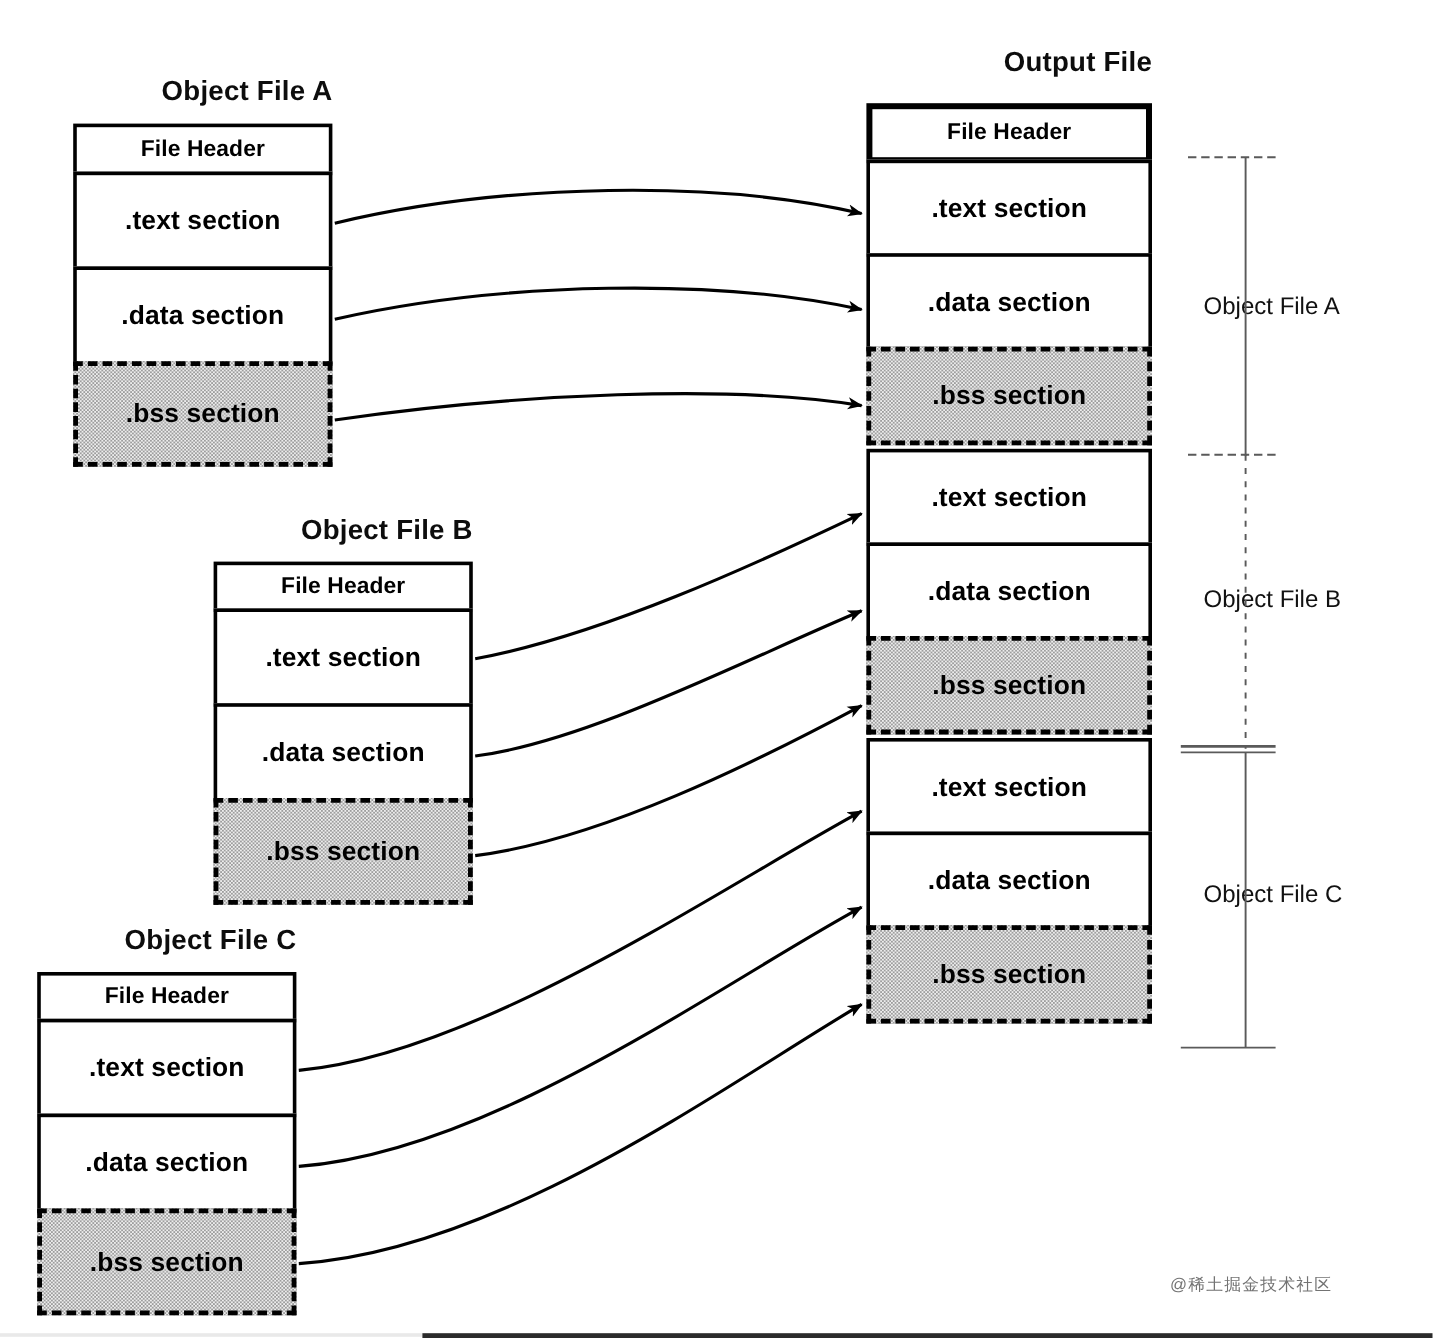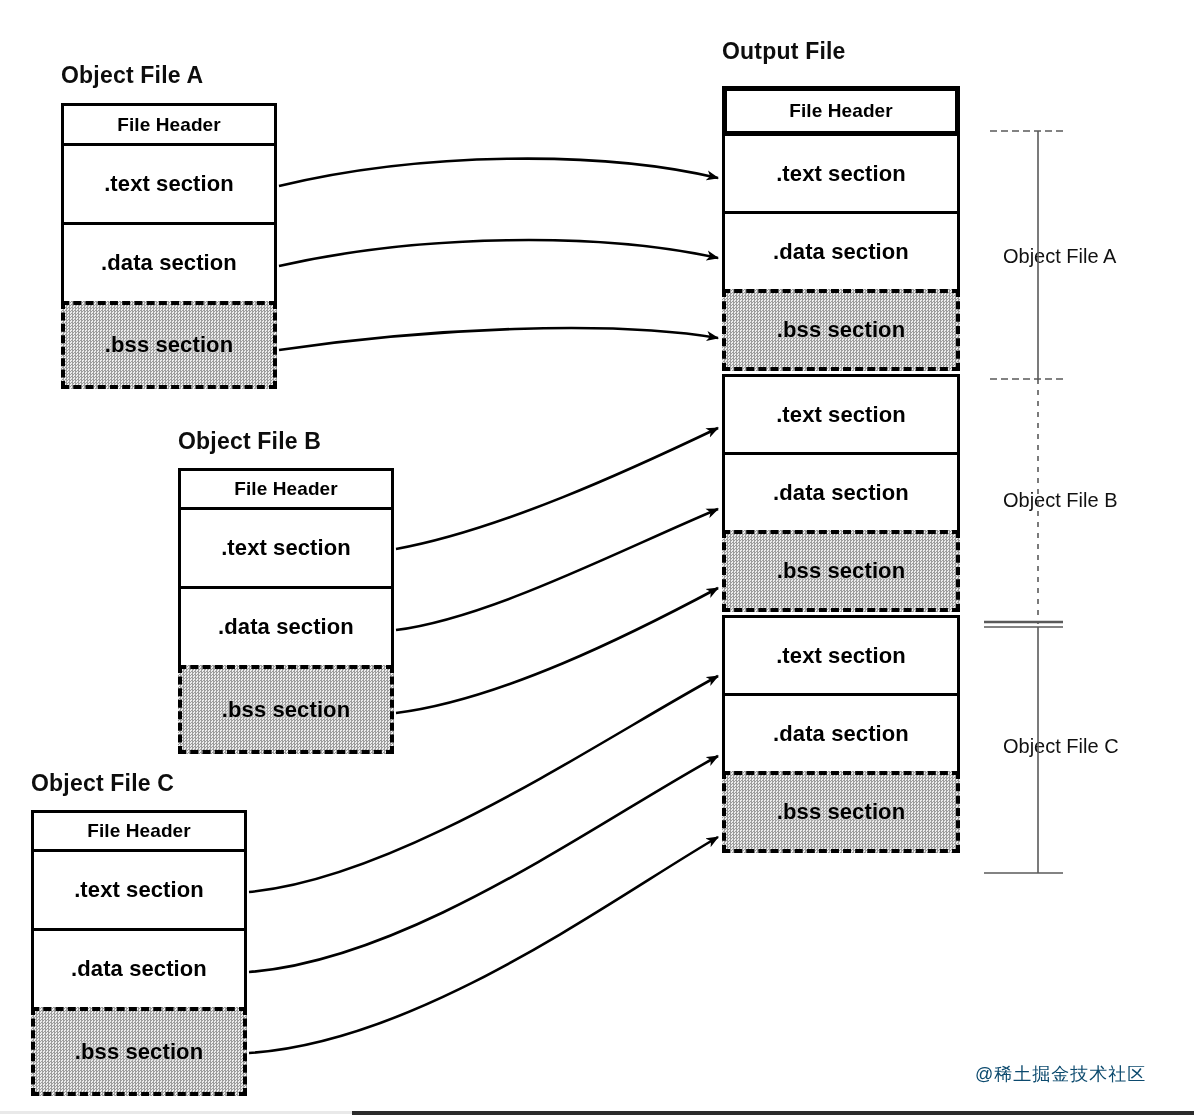--- a/index.html
+++ b/index.html
@@ -16,21 +16,21 @@
   }
 
   
   .obj-title{
     position:absolute;
     font-weight:bold;
     font-size:23px;
     letter-spacing:.2px;
     color:#0d0d0d;
     white-space:nowrap;
-    text-align:left;
+    text-align:right;
   }
 
   
   .filebox{ position:absolute; }
 
   .sec{
     position:absolute;
     left:0; right:0;
     box-sizing:border-box;
     display:flex;
@@ -75,22 +75,22 @@
     position:absolute;
     font-size:20px;
     color:#111;
     white-space:nowrap;
     font-weight:normal;
   }
 
   
   .watermark{
     position:absolute;
-    font-size:18px;
-    color:#0c4a6e;
+    font-size:14px;
+    color:#737373;
     white-space:nowrap;
     letter-spacing:1px;
   }
   .footer-bar{
     position:absolute;
     background:#e9e9e9;
   }
   .footer-bar.dark{ background:#2b2b2b; }
 
   svg.overlay{

